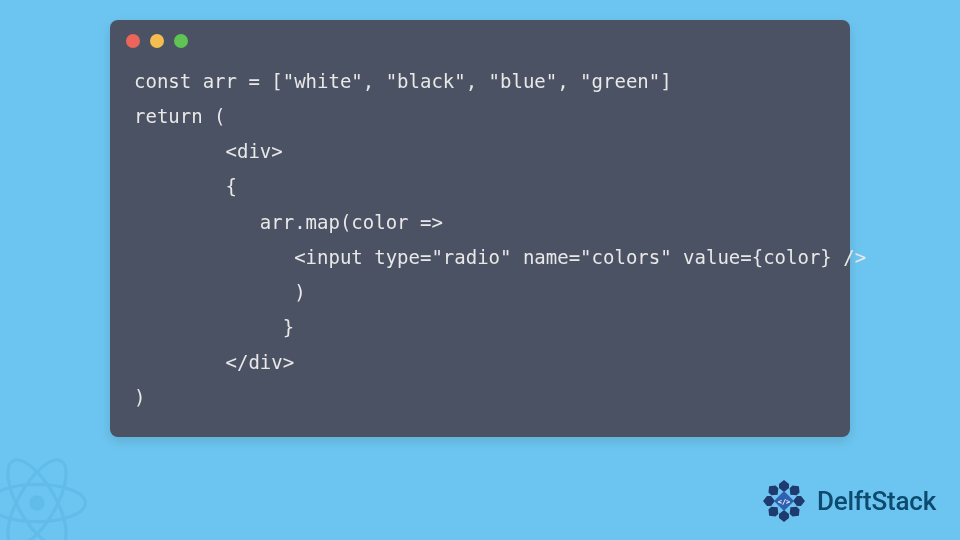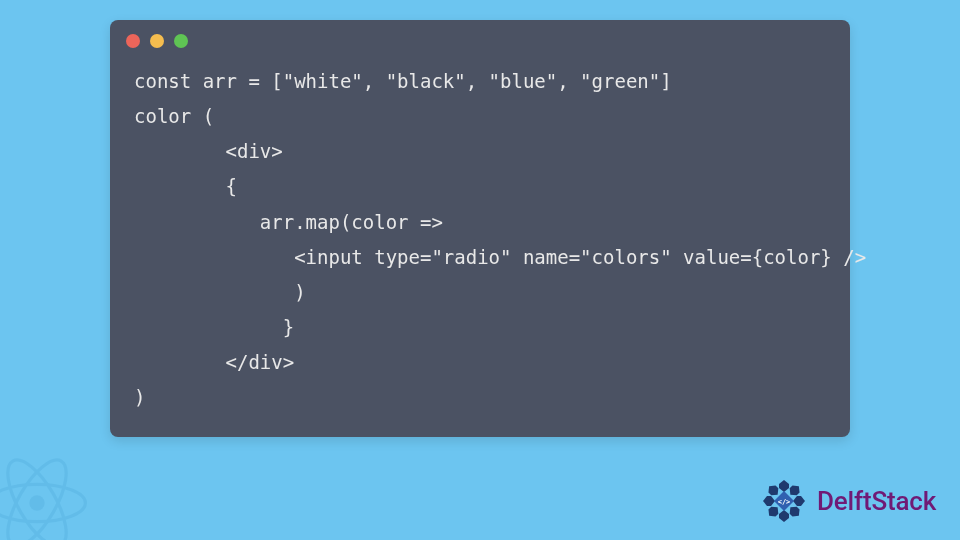--- a/index.html
+++ b/index.html
@@ -51,21 +51,21 @@
       position: absolute;
       right: 24px;
       bottom: 14px;
       display: flex;
       align-items: center;
       gap: 8px;
     }
     .logo-text {
       font-size: 26px;
       font-weight: 500;
-      color: #701a75;
+      color: #0c4a6e;
       letter-spacing: -0.2px;
     }
     .logo-mark {
       width: 50px;
       height: 50px;
       position: relative;
     }
     .logo-mark svg {
       width: 100%;
       height: 100%;
@@ -94,21 +94,21 @@
   </svg>
 </div>
 
 <div class="code-window">
   <div class="titlebar">
     <span class="dot red"></span>
     <span class="dot yellow"></span>
     <span class="dot green"></span>
   </div>
   <div class="code"><span>const arr = ["white", "black", "blue", "green"]</span>
-<span>color (</span>
+<span>return (</span>
 <span>        &lt;div&gt;</span>
 <span>        {</span>
 <span>           arr.map(color =&gt;</span>
 <span>              &lt;input type="radio" name="colors" value={color} /&gt;</span>
 <span>              )</span>
 <span>             }</span>
 <span>        &lt;/div&gt;</span>
 <span>)</span></div>
 </div>
 

